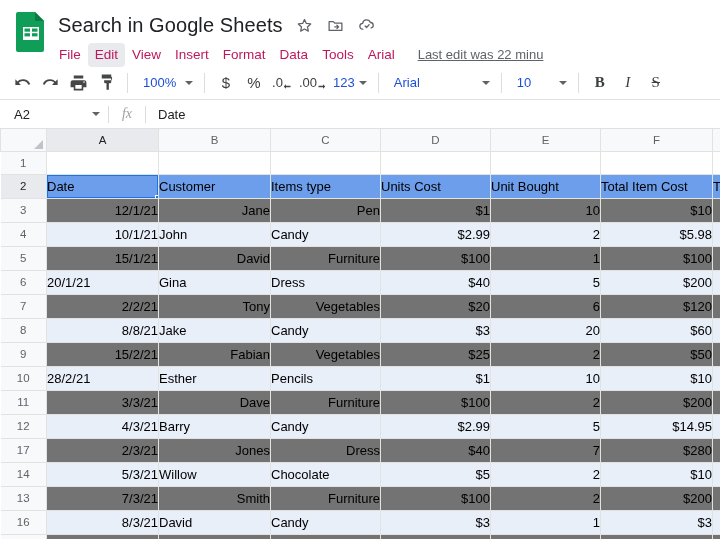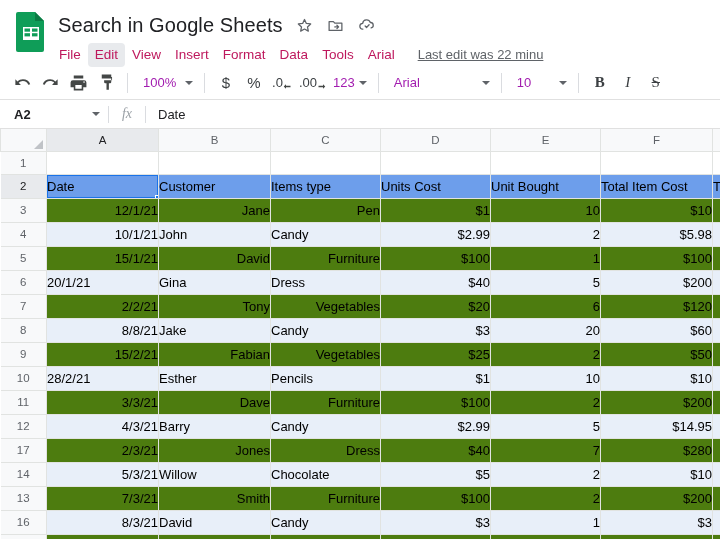--- a/index.html
+++ b/index.html
@@ -48,40 +48,40 @@
     display: flex; align-items: center; height: 34px;
     padding: 0 8px; margin: 2px 0 0 0; gap: 0;
     border-bottom: 1px solid #e0e0e0;
   }
   .tb-btn {
     height: 28px; min-width: 28px; display: flex; align-items: center; justify-content: center;
     border-radius: 4px; cursor: pointer; color: #444746; padding: 0 3px;
   }
   .tb-btn svg { display: block; }
   .tb-sep { width: 1px; height: 20px; background: #dadce0; margin: 0 7px; flex: 0 0 auto; }
-  .tb-text { font-size: 13px; color: #a21caf; white-space: nowrap; }
+  .tb-text { font-size: 13px; color: #1d4ed8; white-space: nowrap; }
   .tb-combo {
     display: flex; align-items: center; height: 26px; padding: 0 4px 0 8px;
     border-radius: 4px; cursor: pointer; gap: 6px;
   }
   .tb-combo .caret { width: 0; height: 0; border-left: 4px solid transparent; border-right: 4px solid transparent; border-top: 4px solid #5f6368; }
   .tb-fmt { font-size: 15px; color: #3c4043; font-weight: 400; }
   .tb-sym { font-size: 13px; color: #3c4043; }
   .font-box { width: 108px; justify-content: space-between; }
   .size-box { width: 62px; justify-content: space-between; }
   .zoom-box { width: 62px; justify-content: space-between; }
 
   
   .formulabar {
     display: flex; align-items: center; height: 29px;
     border-bottom: 1px solid #e0e0e0; background: #fff;
   }
   .namebox {
     width: 108px; height: 29px; display: flex; align-items: center;
-    padding: 0 8px 0 14px; justify-content: space-between; cursor: pointer; font-weight: bold;
+    padding: 0 8px 0 14px; justify-content: space-between; cursor: pointer;
   }
   .namebox .nb-text { font-size: 13px; color: #202124; }
   .fx-sep { width: 1px; height: 17px; background: #dadce0; }
   .fx { width: 36px; display: flex; align-items: center; justify-content: center;
         font-style: italic; font-size: 14px; color: #9aa0a6; font-family: "Liberation Serif", serif; }
   .formula-input { flex: 1 1 auto; font-size: 13px; color: #202124; padding-left: 12px; }
 
   
   .grid-wrap { position: relative; width: 720px; height: 100%; overflow: hidden; background: #fff; }
   table.grid { border-collapse: collapse; table-layout: fixed; width: 792px; }
@@ -109,21 +109,21 @@
   }
   .rowhead.sel { background: #e8eaed; color: #202124; }
 
   td.cell {
     height: 23px; border: 1px solid #e1e3e1;
     font-size: 13px; color: #000; vertical-align: middle;
     padding: 0 4px; overflow: hidden; white-space: nowrap;
     line-height: 23px; cursor: cell;
   }
   tr.band td.cell { background: #e8eff9; }
-  tr.plain td.cell { background: #4d7c0f; text-align: right; }
+  tr.plain td.cell { background: #737373; text-align: right; }
   tr.blank td.cell { background: #ffffff; }
 
   tr.hdr td.cell {
     background: #6d9eeb; color: #000; font-size: 13px;
   }
   td.num { text-align: right; }
   td.txt { text-align: left; }
 
   
   td.selected { position: relative; }

